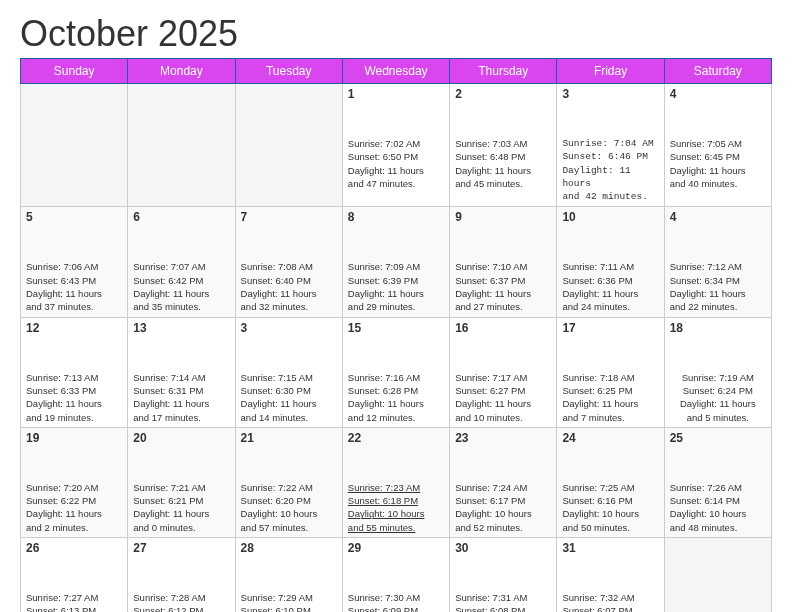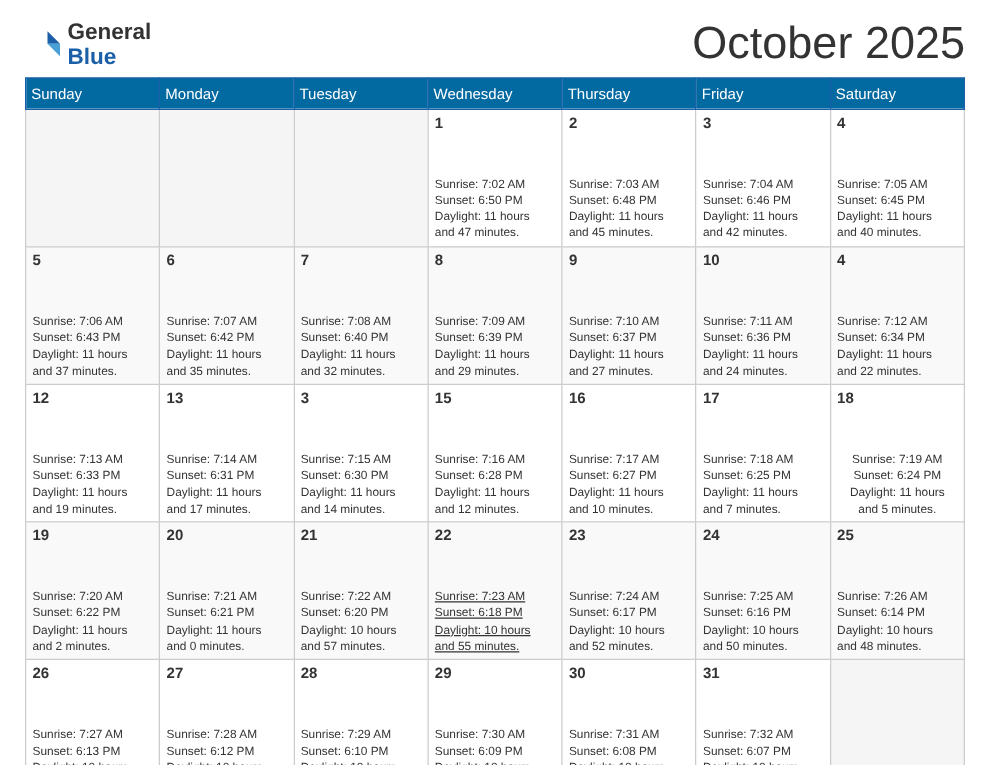--- a/index.html
+++ b/index.html
@@ -49,24 +49,24 @@
       color: #333;
       margin-top: 2px;
     }
     .calendar {
       width: 100%;
       border-collapse: collapse;
       border: 1px solid #ccc;
       font-size: 10.5px;
     }
     .calendar th {
-      background: #0369a1;
+      background: #d946ef;
       color: #fff;
       padding: 5px 4px;
-      text-align: left;
+      text-align: center;
       font-size: 12px;
       font-weight: normal;
       border: 1px solid #1a5fa8;
     }
     .calendar td {
       border: 1px solid #ccc;
       vertical-align: top;
       padding: 3px 5px;
       width: 107px;
       height: 80px;
@@ -89,30 +89,20 @@
     }
     .row-alt td {
       background: #f9f9f9;
     }
   </style>
 </head>
 <body>
 
 <div class="page">
   <div class="header">
-    <div class="logo">
-      <svg class="logo-icon" viewBox="0 0 30 30">
-        <polygon points="18,4 28,14 18,14" fill="#1a5fa8"></polygon>
-        <polygon points="18,14 28,14 28,24" fill="#4a9fd4"></polygon>
-      </svg>
-      <div class="logo-text">
-        <div><span style="color:#333">General</span></div>
-        <div style="color:#1a5fa8">Blue</div>
-      </div>
-    </div>
     <div class="title-block">
       <div class="month-title">October 2025</div>
     </div>
   </div>
 
   <table class="calendar">
     <thead>
       <tr>
       <th>Sunday</th>
           <th>Monday</th>
@@ -137,21 +127,21 @@
           </td>
           <td>
             <div class="day-num">2</div>
             <div class="day-info" style="white-space: pre-line;">Sunrise: 7:03 AM
 Sunset: 6:48 PM
 Daylight: 11 hours
 and 45 minutes.</div>
           </td>
           <td>
             <div class="day-num">3</div>
-            <div class="day-info" style="white-space: pre-line;">Sunrise: 7:04 AM
+            <div class="day-info" style="white-space: pre-line; font-family: Liberation Mono, monospace;">Sunrise: 7:04 AM
 Sunset: 6:46 PM
 Daylight: 11 hours
 and 42 minutes.</div>
           </td>
           <td>
             <div class="day-num">4</div>
             <div class="day-info" style="white-space: pre-line;">Sunrise: 7:05 AM
 Sunset: 6:45 PM
 Daylight: 11 hours
 and 40 minutes.</div>

